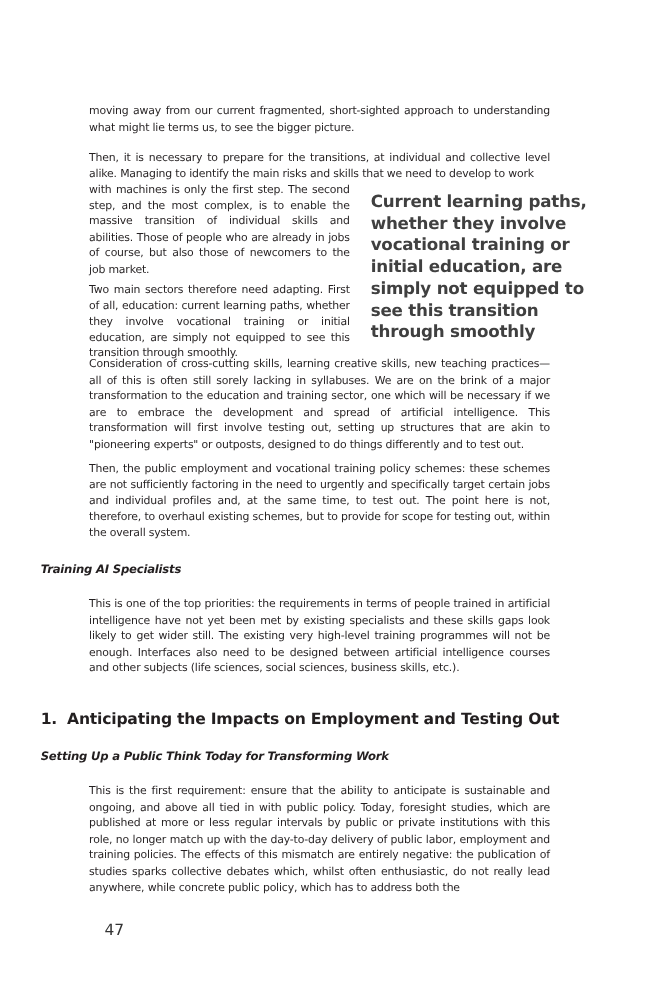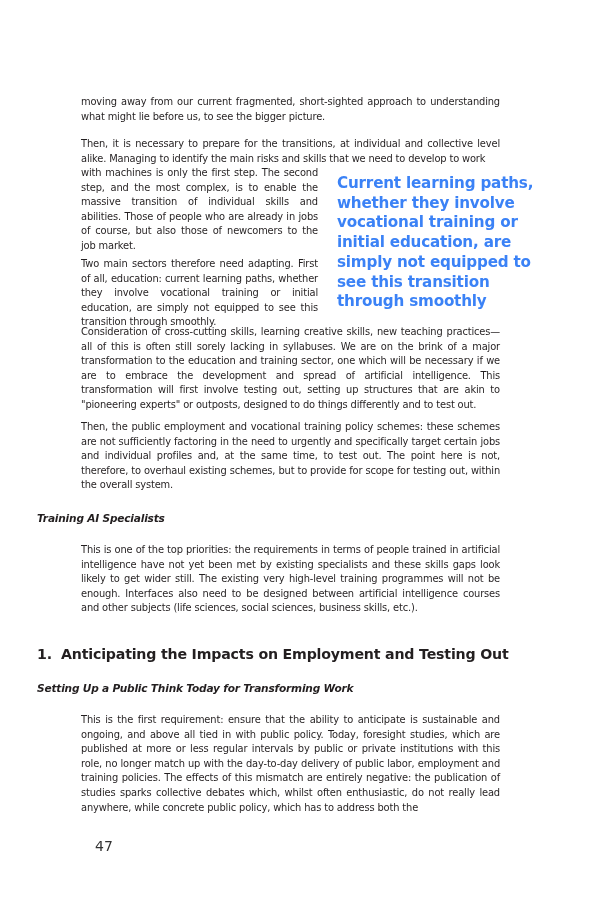--- a/index.html
+++ b/index.html
@@ -1,34 +1,34 @@
 <!DOCTYPE html>
 <html><head>
 <meta charset="utf-8">
 <style>
   html, body { margin: 0; padding: 0; background: #ffffff; }
   body { width: 600px; height: 900px; position: relative; overflow: hidden;
          font-family: "DejaVu Sans", sans-serif; color: #231f20; }
   .para { position: absolute; left: 81px; width: 419px; font-size: 9.9px; line-height: 14.6px;
           text-align: justify; letter-spacing: -0.15px; margin: 0; }
   .narrow { width: 237px; }
-  .pullquote { position: absolute; left: 337px; top: 174px; width: 200px; color: #3b82f6;
+  .pullquote { position: absolute; left: 337px; top: 174px; width: 200px; color: #404040;
                font-family: "DejaVu Sans", sans-serif; font-weight: bold; font-size: 15.2px;
                line-height: 19.7px; letter-spacing: -0.2px; margin: 0; }
   .subhead { position: absolute; left: 37px; font-weight: bold; font-style: italic; font-size: 10.6px;
              letter-spacing: -0.2px; margin: 0; text-align: center; }
   .section-head { position: absolute; left: 37px; top: 646px; font-weight: bold; font-size: 14.2px;
                   letter-spacing: -0.2px; margin: 0; }
   .section-head .num { display: inline-block; width: 24px; }
   .page-number { position: absolute; left: 95px; top: 838px; font-size: 14px; color: #333; margin: 0; }
 </style>
 </head>
 <body>
 
-<p class="para" style="top:95px;">moving away from our current fragmented, short-sighted approach to understanding what might lie before us, to see the bigger picture.</p>
+<p class="para" style="top:95px;">moving away from our current fragmented, short-sighted approach to understanding what might lie terms us, to see the bigger picture.</p>
 <p class="para" style="top:137px;">Then, it is necessary to prepare for the transitions, at individual and collective level alike. Managing to identify the main risks and skills that we need to develop to work</p>
 <p class="para narrow" style="top:166px;">with machines is only the first step. The second step, and the most complex, is to enable the massive transition of individual skills and abilities. Those of people who are already in jobs of course, but also those of newcomers to the job market.</p>
 <p class="para narrow" style="top:257px;">Two main sectors therefore need adapting. First of all, education: current learning paths, whether they involve vocational training or initial education, are simply not equipped to see this transition through smoothly.</p>
 
 <p class="pullquote">Current learning paths, whether they involve vocational training or initial education, are simply not equipped to see this transition through smoothly</p>
 
 <p class="para" style="top:325px;">Consideration of cross-cutting skills, learning creative skills, new teaching practices—all of this is often still sorely lacking in syllabuses. We are on the brink of a major transformation to the education and training sector, one which will be necessary if we are to embrace the development and spread of artificial intelligence. This transformation will first involve testing out, setting up structures that are akin to "pioneering experts" or outposts, designed to do things differently and to test out.</p>
 <p class="para" style="top:420px;">Then, the public employment and vocational training policy schemes: these schemes are not sufficiently factoring in the need to urgently and specifically target certain jobs and individual profiles and, at the same time, to test out. The point here is not, therefore, to overhaul existing schemes, but to provide for scope for testing out, within the overall system.</p>
 
 <p class="subhead" style="top:512px;">Training AI Specialists</p>

